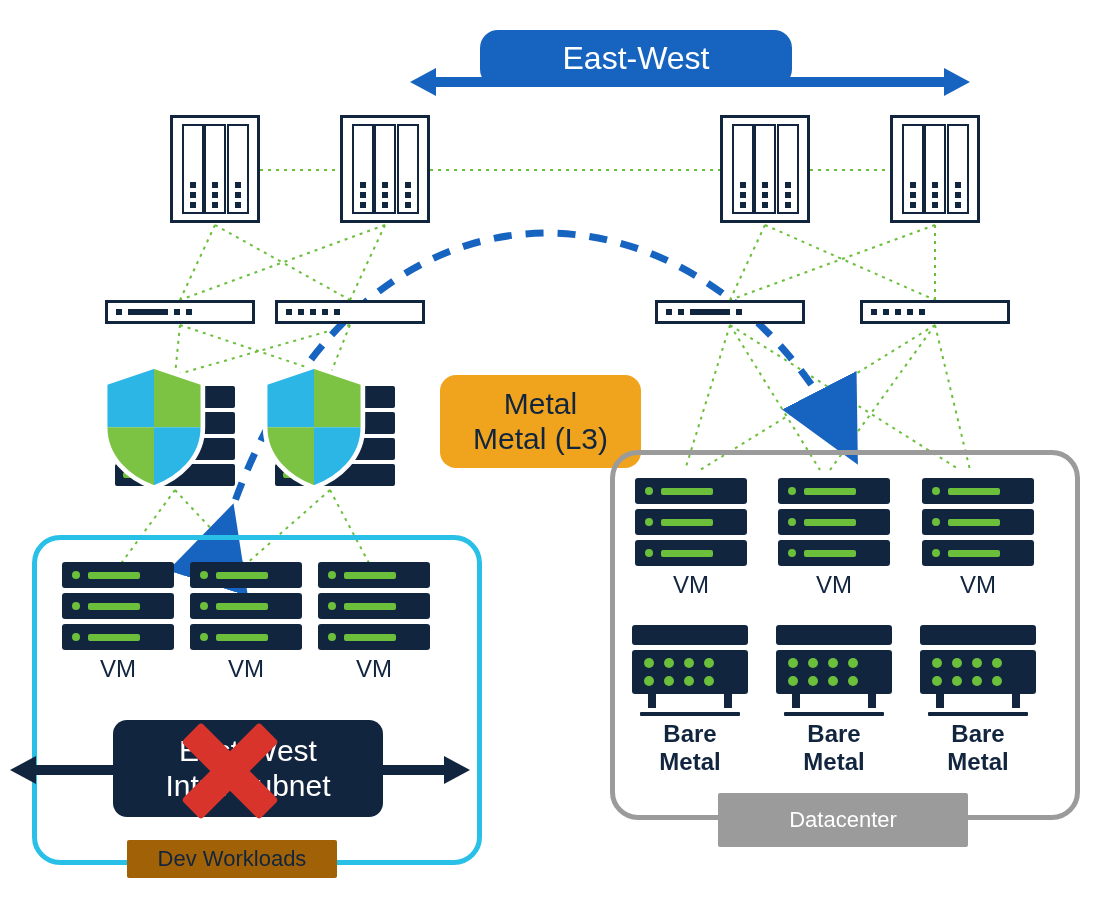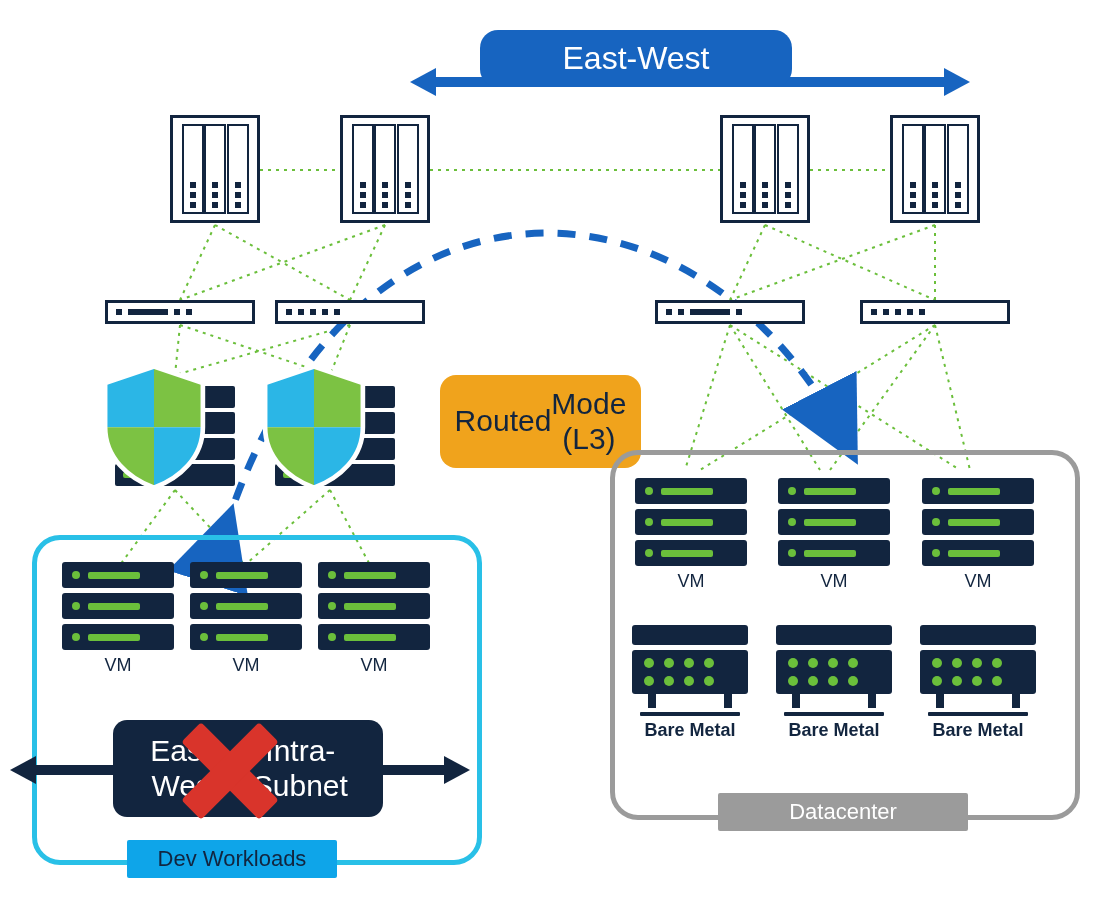--- a/index.html
+++ b/index.html
@@ -16,27 +16,27 @@
   
   .badge {
     position: absolute;
     border-radius: 18px;
     text-align: center;
     font-weight: 500;
     line-height: 1.15;
     display: flex;
     align-items: center;
     justify-content: center;
-    flex-direction: row;
+    flex-direction: column;
   }
   .badge-blue { background:#1764c0; color:#fff; font-size:32px; padding:10px 26px; }
   .badge-navy { background:#12253f; color:#fff; font-size:30px; padding:14px 20px; border-radius:14px; }
   .badge-orange { background:#f0a31c; color:#12253f; font-size:30px; padding:12px 18px; border-radius:16px;}
-  .pill-grey { position:absolute; background:#9b9b9b; color:#fff; font-size:22px; text-align:center; border-radius:2px; padding:6px 0;}
-  .pill-cyan { position:absolute; background:#0ea5e9; color:#12253f; font-size:22px; text-align:center; border-radius:2px; padding:6px 0;}
+  .pill-grey { position:absolute; background:#9b9b9b; color:#fff; font-size:22px; text-align:center; border-radius:2px; padding:14px 0;}
+  .pill-cyan { position:absolute; background:#a16207; color:#12253f; font-size:22px; text-align:center; border-radius:2px; padding:6px 0;}
 
   
   .bigarrow { position:absolute; height:0; }
   .bigarrow .shaft { position:absolute; top:-5px; height:10px; background:currentColor; }
   .bigarrow .head-l, .bigarrow .head-r {
     position:absolute; width:0; height:0; top:-14px;
     border-top:14px solid transparent; border-bottom:14px solid transparent;
   }
   .bigarrow .head-l { border-right:26px solid currentColor; }
   .bigarrow .head-r { border-left:26px solid currentColor; }
@@ -77,21 +77,21 @@
   .shield { position:absolute; left:0; top:-6px; width:118px; height:128px; }
 
   
   .vm { position:absolute; width:112px; }
   .vm .u {
     height:26px; background:#12253f; margin-bottom:5px; border-radius:3px;
     display:flex; align-items:center; padding:0 10px; gap:8px; box-sizing:border-box;
   }
   .vm .u .dot { width:8px; height:8px; border-radius:50%; background:#6bbf3b;}
   .vm .u .bar { flex:1; height:7px; background:#6bbf3b; border-radius:2px; max-width:52px;}
-  .cap { text-align:center; color:#12253f; font-size:18px; margin-top:4px;}
+  .cap { text-align:center; color:#12253f; font-size:24px; margin-top:4px;}
 
   
   .bm { position:absolute; width:116px;font-weight:bold; }
   .bm .top { height:20px; background:#12253f; border-radius:3px; margin-bottom:5px;}
   .bm .body {
     height:44px; background:#12253f; border-radius:3px; position:relative;
     display:flex; flex-direction:column; justify-content:center; gap:8px; padding:6px 12px; box-sizing:border-box;
   }
   .bm .row { display:flex; gap:10px; }
   .bm .row i { width:10px; height:10px; border-radius:50%; background:#6bbf3b;}
@@ -307,22 +307,22 @@
       <path d="M50 4 L92 18 V56 C92 82 72 100 50 108 C28 100 8 82 8 56 V18 Z" fill="#fff"></path>
       <path d="M50 4 L92 18 V56 H50 Z" fill="#7cc243"></path>
       <path d="M50 4 L8 18 V56 H50 Z" fill="#2bb6e6"></path>
       <path d="M50 108 C72 100 92 82 92 56 H50 Z" fill="#2bb6e6"></path>
       <path d="M50 108 C28 100 8 82 8 56 H50 Z" fill="#7cc243"></path>
       <path d="M50 4 L92 18 V56 C92 82 72 100 50 108 C28 100 8 82 8 56 V18 Z" fill="none" stroke="#fff" stroke-width="4"></path>
     </svg>
   </div>
 
   <div class="badge badge-orange" style="left:440px; top:375px; width:165px;">
-    <span>Routed</span>
-    <span>Mode (L3)</span>
+    <span>Metal</span>
+    <span>Metal (L3)</span>
   </div>
 
   <div class="zone zone-cyan" style="left:32px; top:535px; width:440px; height:320px;"></div>
 
   <div class="vm" style="left:62px; top:562px;">
     <div class="u">
         <span class="dot"></span>
         <span class="bar"></span>
       </div>
     <div class="u">

